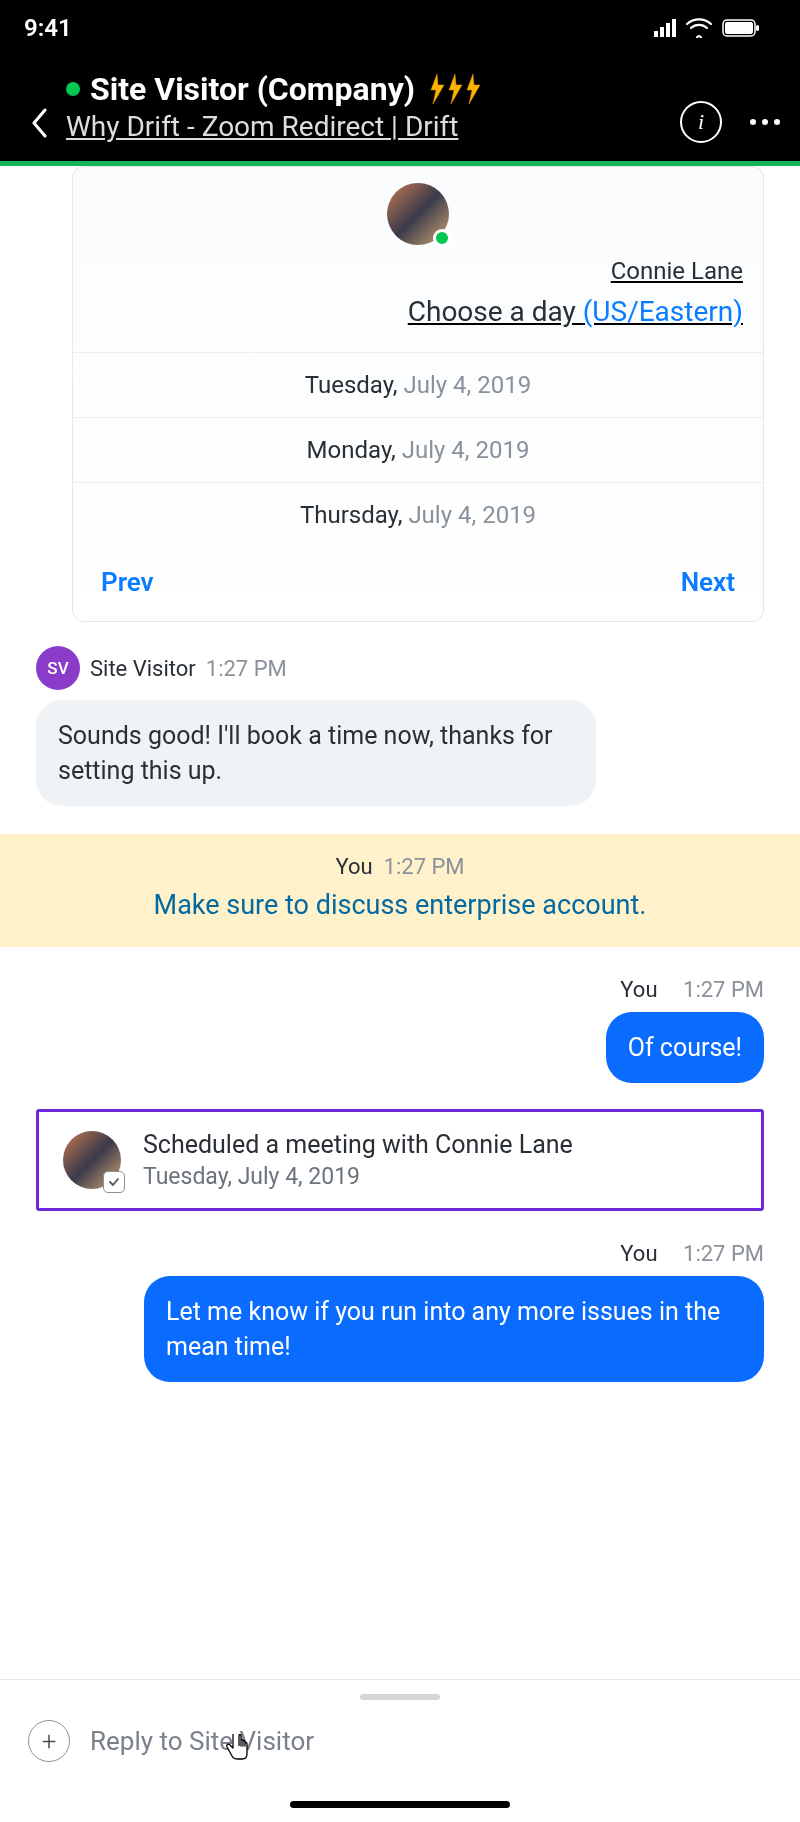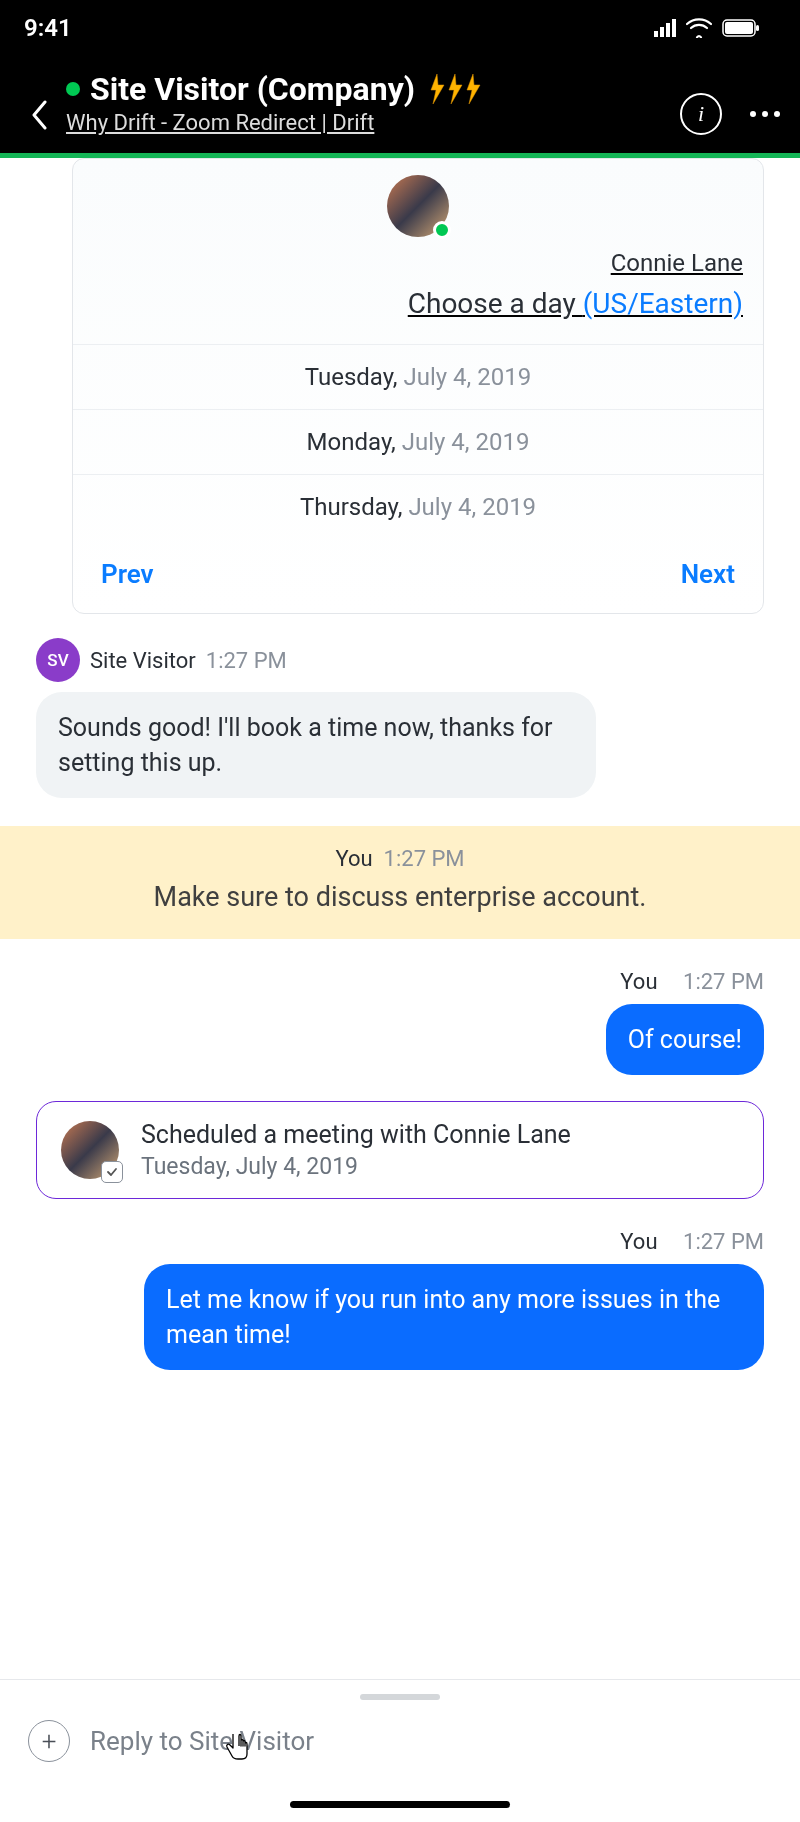--- a/index.html
+++ b/index.html
@@ -11,21 +11,21 @@
   .signal-bars span { width: 4px; background: #fff; display: block; }
   .sb1{height:6px}.sb2{height:10px}.sb3{height:14px}.sb4{height:18px}
   .wifi-icon svg, .battery-icon svg { display:block; }
   .header { background: #000; color: #fff; padding: 14px 20px 18px 20px; display: flex; align-items: flex-end; position: relative; }
   .back-btn { width: 40px; height: 40px; display:flex; align-items:center; justify-content:center; margin-right: 6px; }
   .header-center { flex: 1; }
   .header-title-row { display: flex; align-items: center; gap: 10px; }
   .presence-dot { width: 14px; height: 14px; border-radius: 50%; background: #00c853; display:inline-block; }
   .header-title { font-size: 32px; font-weight: 700; }
   .bolts { color: #ffb300; font-size: 30px; margin-left: 4px; display:flex; gap:-2px; }
-  .header-subtitle { font-size: 22px; color: #ddd; text-decoration: underline; margin-top: 2px; }
+  .header-subtitle { font-size: 28px; color: #ddd; text-decoration: underline; margin-top: 2px; }
   .header-actions { display: flex; align-items: center; gap: 28px; margin-left: 10px; }
   .info-btn { width: 42px; height: 42px; border: 2.5px solid #fff; border-radius: 50%; display:flex; align-items:center; justify-content:center; color:#fff; font-family: Georgia, serif; font-size: 22px; font-style: italic; }
   .more-btn { display:flex; gap:6px; }
   .more-btn span { width:6px; height:6px; border-radius:50%; background:#fff; }
   .green-line { height: 5px; background: #14b556; }
   .conversation { padding: 0 0 20px 0; background:#fff; }
   .sched-card { margin: 0 36px 20px 72px; border: 1px solid #e3e6ea; border-radius: 12px; background: linear-gradient(#fafcfd,#fff); overflow: hidden; }
   .sched-top { text-align: right; padding: 16px 20px 24px; text-decoration: underline; }
   .avatar-lg { width: 62px; height: 62px; border-radius: 50%; background: linear-gradient(135deg,#c97a52 0%, #3a3a4a 50%, #d4a876 100%); margin: 0 auto 12px; position: relative; }
   .avatar-presence { position:absolute; right:-2px; bottom:-2px; width:18px; height:18px; background:#00c853; border:3px solid #fff; border-radius:50%; }
@@ -42,22 +42,22 @@
   .meta-name { color:#2a2f36; }
   .meta-time { color:#8a919b; }
   .bubble { border-radius: 26px; padding: 18px 22px; font-size: 25px; line-height:1.4; display:inline-block; max-width: 560px; }
   .bubble.gray { background:#f0f3f5; color:#2a2f36; }
   .bubble.blue { background:#0a6cff; color:#fff; }
   .bubble-row { display:flex; }
   .bubble-row.right { justify-content:flex-end; }
   .note-block { background:#fff1c9; padding: 20px 36px 26px; margin-top: 28px; text-align: center; }
   .note-meta { font-size:22px; margin-bottom:10px; }
   .note-meta .meta-name{color:#2a2f36}
-  .note-text { font-size:27px; color:#404040; }
-  .event-card { margin: 26px 36px 0; border:1px solid #6d28d9; border-radius:20px; padding: 18px 24px; display:flex; align-items:center; gap:22px; }
+  .note-text { font-size:27px; color:#0369a1; }
+  .event-card { margin: 26px 36px 0; border:3px solid #6d28d9; border-radius:3px; padding: 18px 24px; display:flex; align-items:center; gap:22px; }
   .event-avatar { width:58px; height:58px; border-radius:50%; background: linear-gradient(135deg,#c97a52 0%, #3a3a4a 50%, #d4a876 100%); position:relative; flex:none; }
   .cal-badge { position:absolute; right:-4px; bottom:-4px; width:22px; height:22px; background:#fff; border:1px solid #8a919b; border-radius:5px; display:flex; align-items:center; justify-content:center; }
   .cal-badge svg{display:block}
   .event-text .line1 { font-size:25px; color:#2a2f36; margin-bottom:4px; }
   .event-text .line2 { font-size:23px; color:#6b737d; }
   .composer { position:absolute; bottom:0; left:0; right:0; border-top:1px solid #e6e8eb; background:#fff; padding: 24px 28px 60px; }
   .grabber { width:80px; height:6px; background:#d4d7da; border-radius:4px; margin: -10px auto 20px; }
   .composer-row { display:flex; align-items:center; gap:20px; }
   .plus-btn { width:42px; height:42px; border:1.5px solid #8a919b; border-radius:50%; display:flex; align-items:center; justify-content:center; color:#4a4f57; font-size:26px; font-weight:300; }
   .composer-input { font-size:26px; color:#7a818a; flex:1; }

